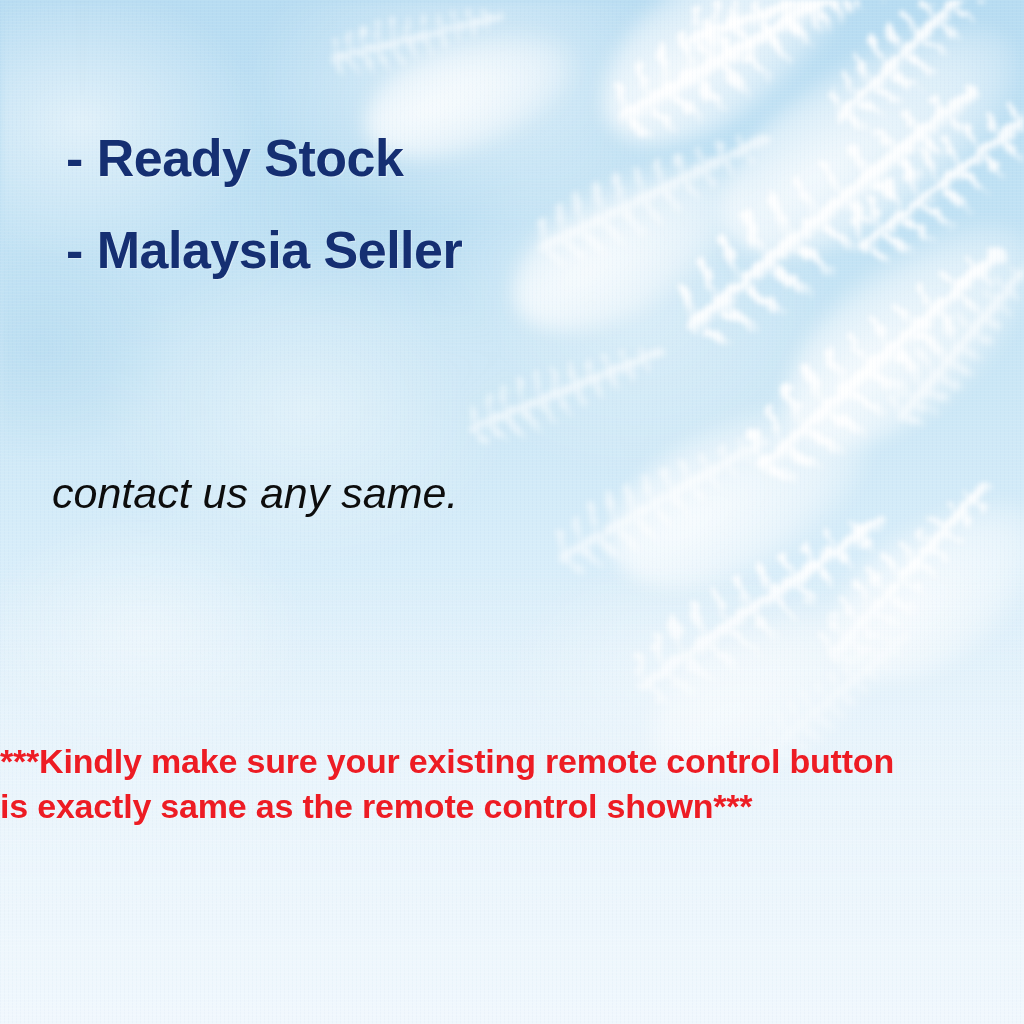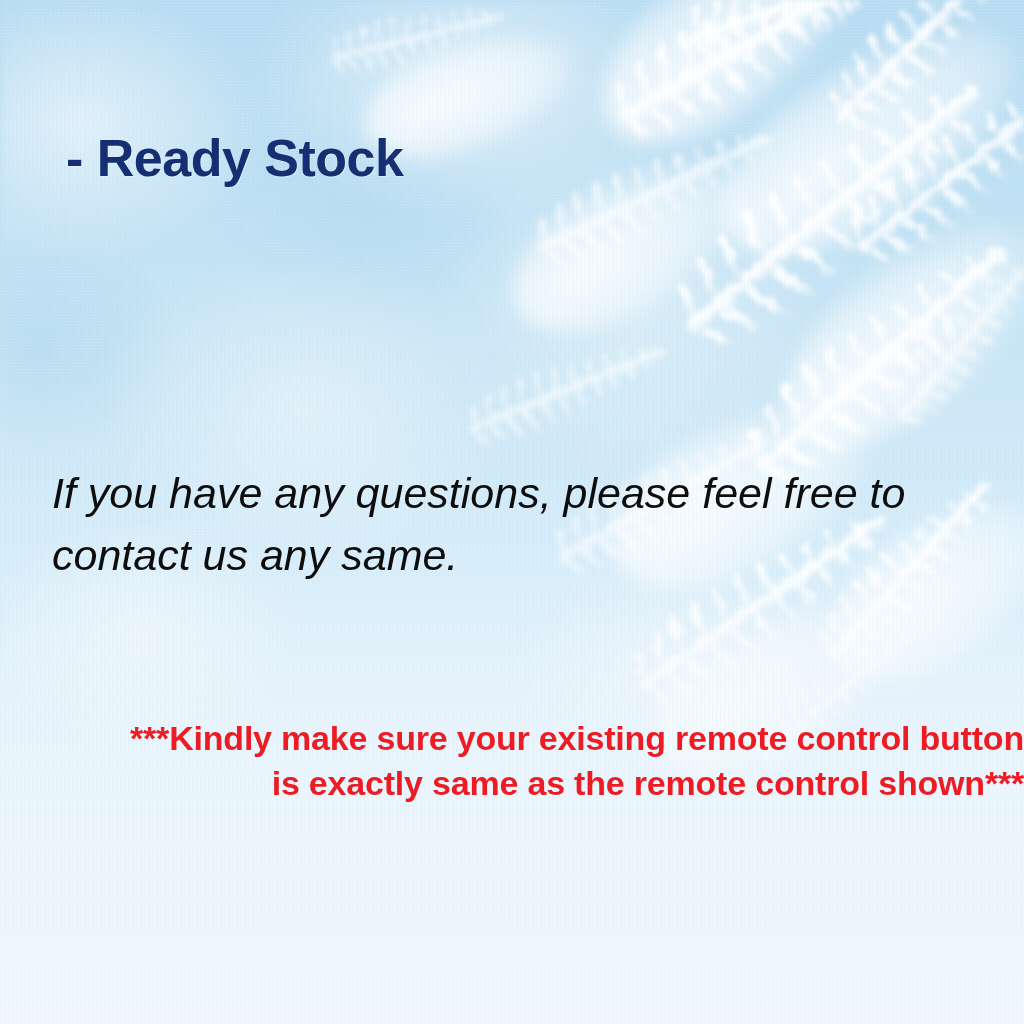--- a/index.html
+++ b/index.html
@@ -112,22 +112,22 @@
     font-style: italic;
     font-weight: normal;
     line-height: 62px;
     white-space: nowrap;
   }
 
   .notice {
     position: absolute;
     left: 0;
     right: 0;
-    top: 716px;
-    text-align: right;
+    top: 739px;
+    text-align: left;
   }
   .notice-line {
     color: #ed1c24;
     font-size: 34px;
     font-weight: bold;
     line-height: 45px;
     letter-spacing: -0.2px;
     white-space: nowrap;
     text-shadow: 0.5px 0.5px 0 rgba(255,255,255,.25);
   }
@@ -227,24 +227,24 @@
     </svg>
   </div>
 
   <div class="bg-layer" id="bg-fade"></div>
   <div class="bg-layer" id="bg-grain"></div>
 
   <div id="content">
 
     <div class="bullets">
       <div class="bullet-line">- Ready Stock</div>
+      <div class="bullet-line">- Malaysia Seller</div>
     </div>
 
     <div class="para">
-      <div class="para-line">If you have any questions, please feel free to</div>
       <div class="para-line">contact us any same.</div>
     </div>
 
     <div class="notice">
       <div class="notice-line">***Kindly make sure your existing remote control button</div>
       <div class="notice-line">is exactly same as the remote control shown***</div>
     </div>
 
   </div>
 </div>

